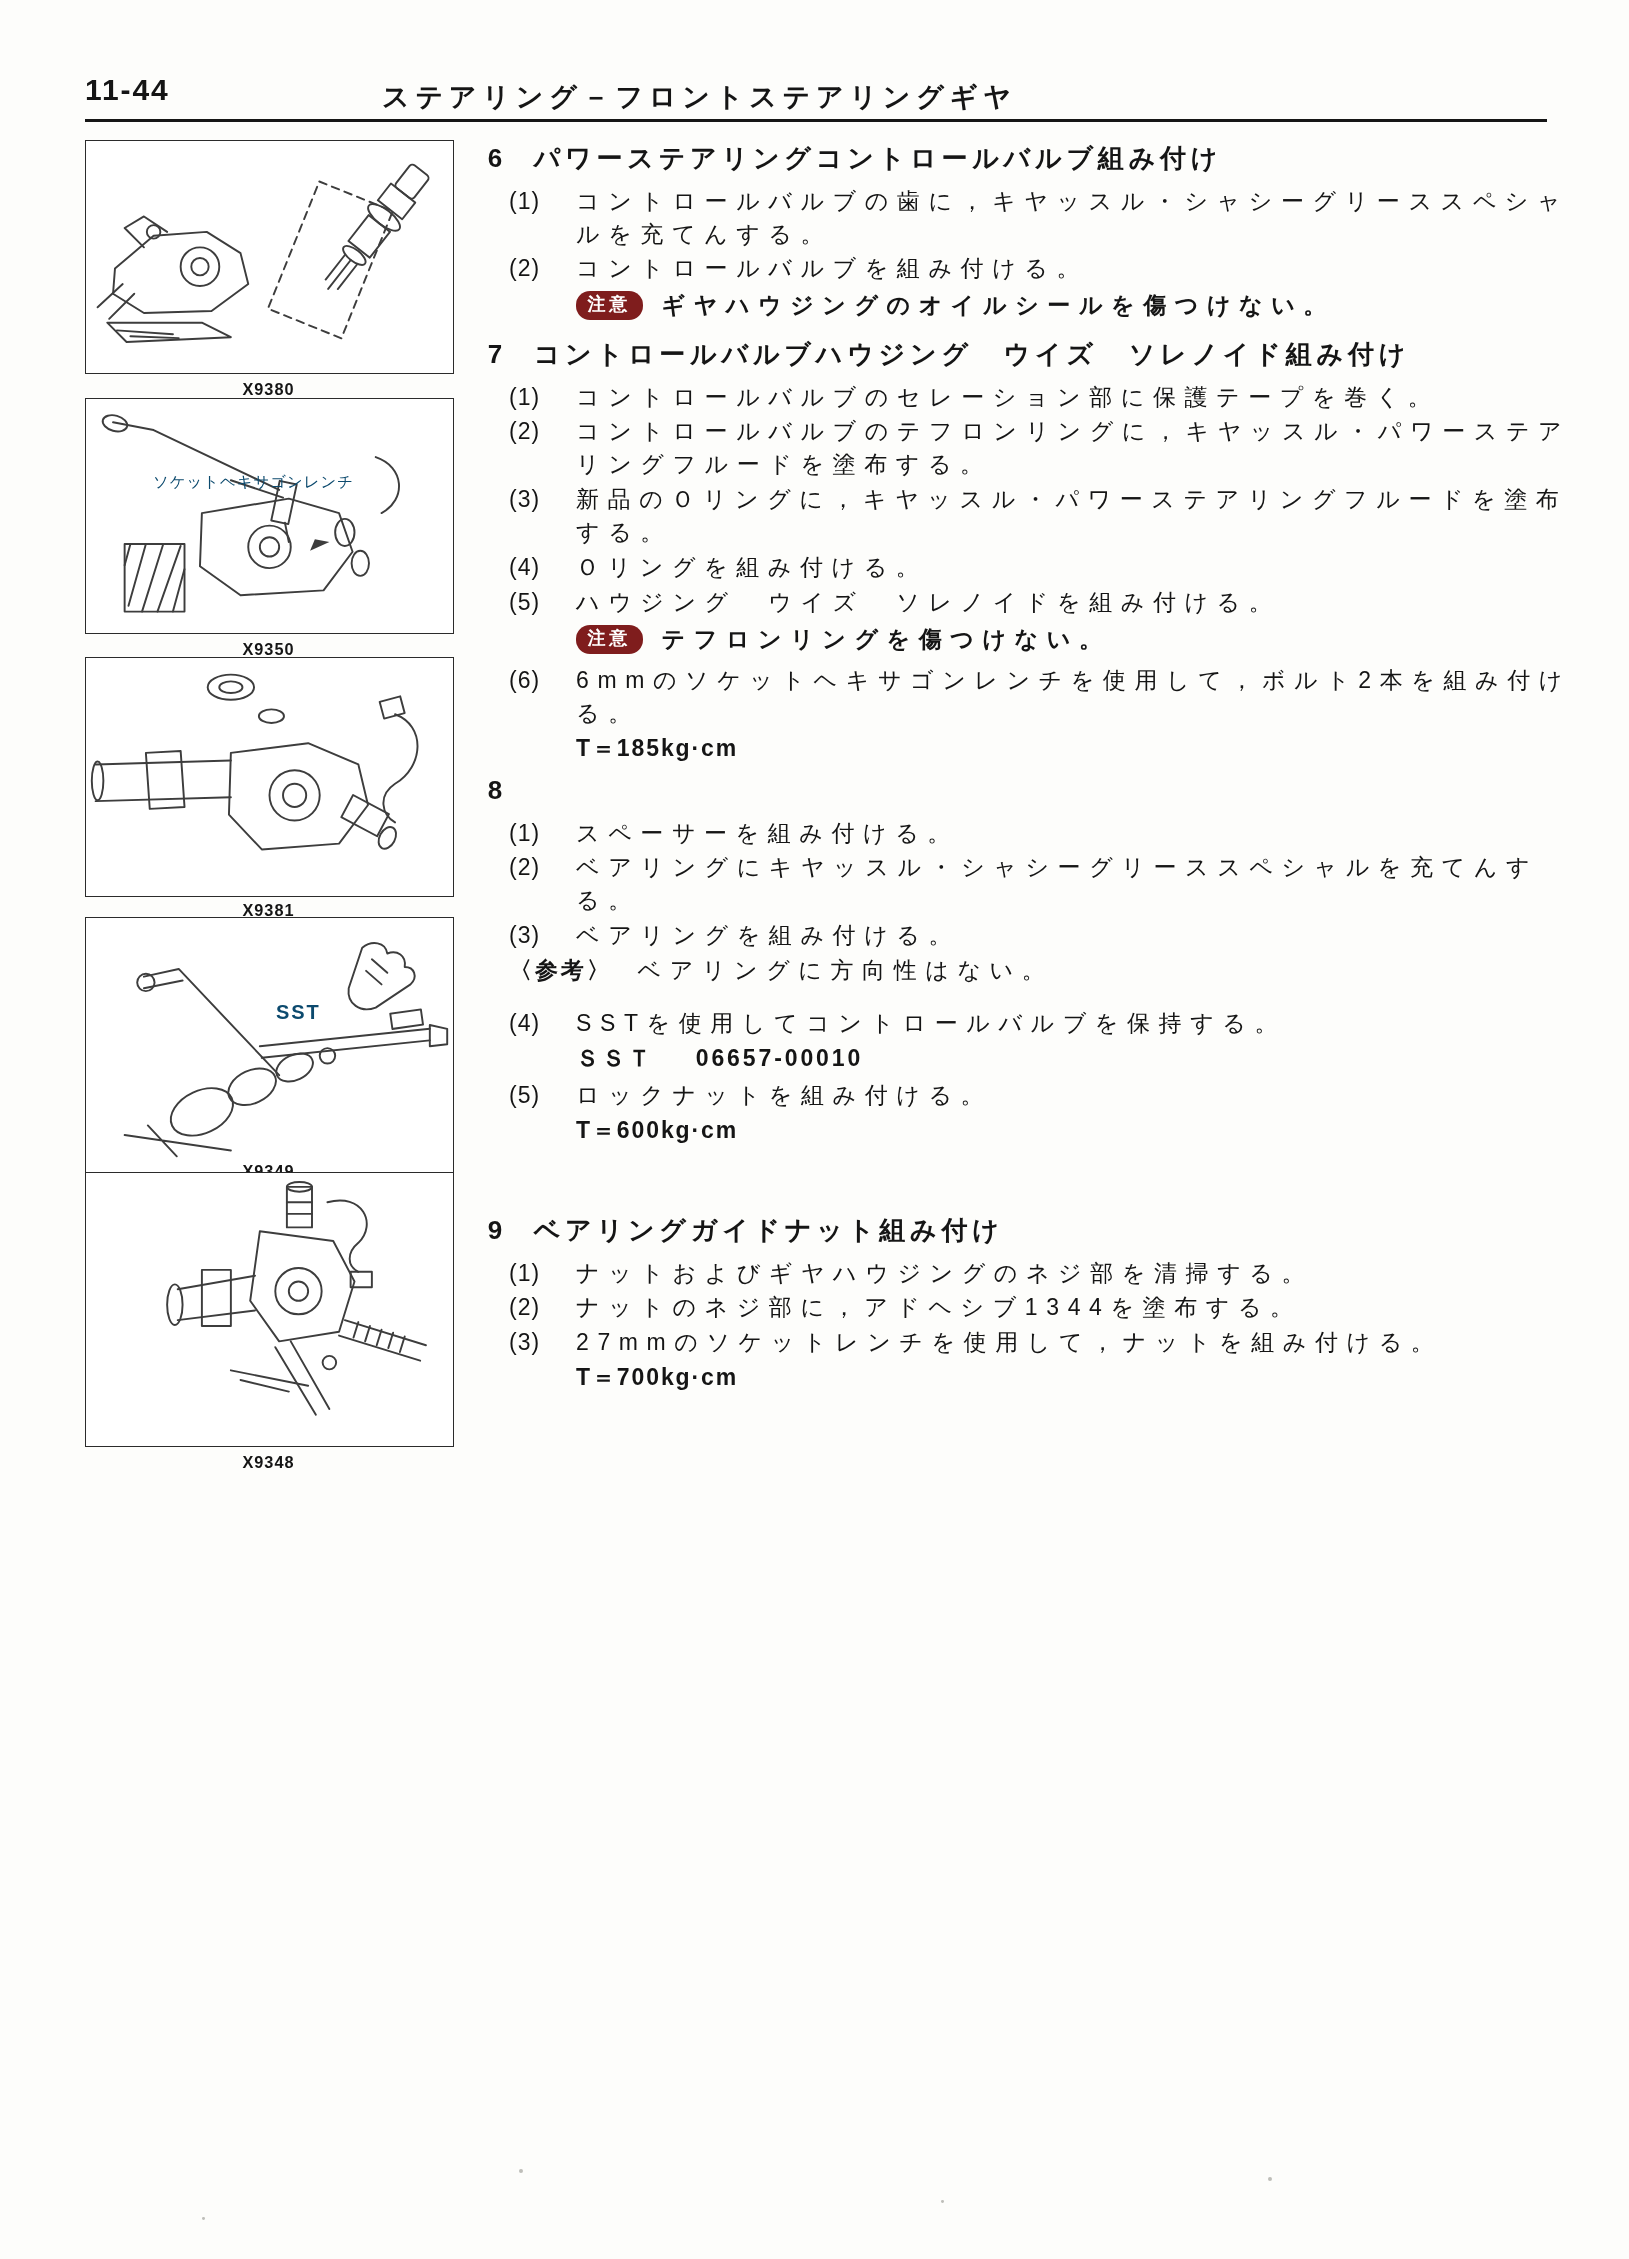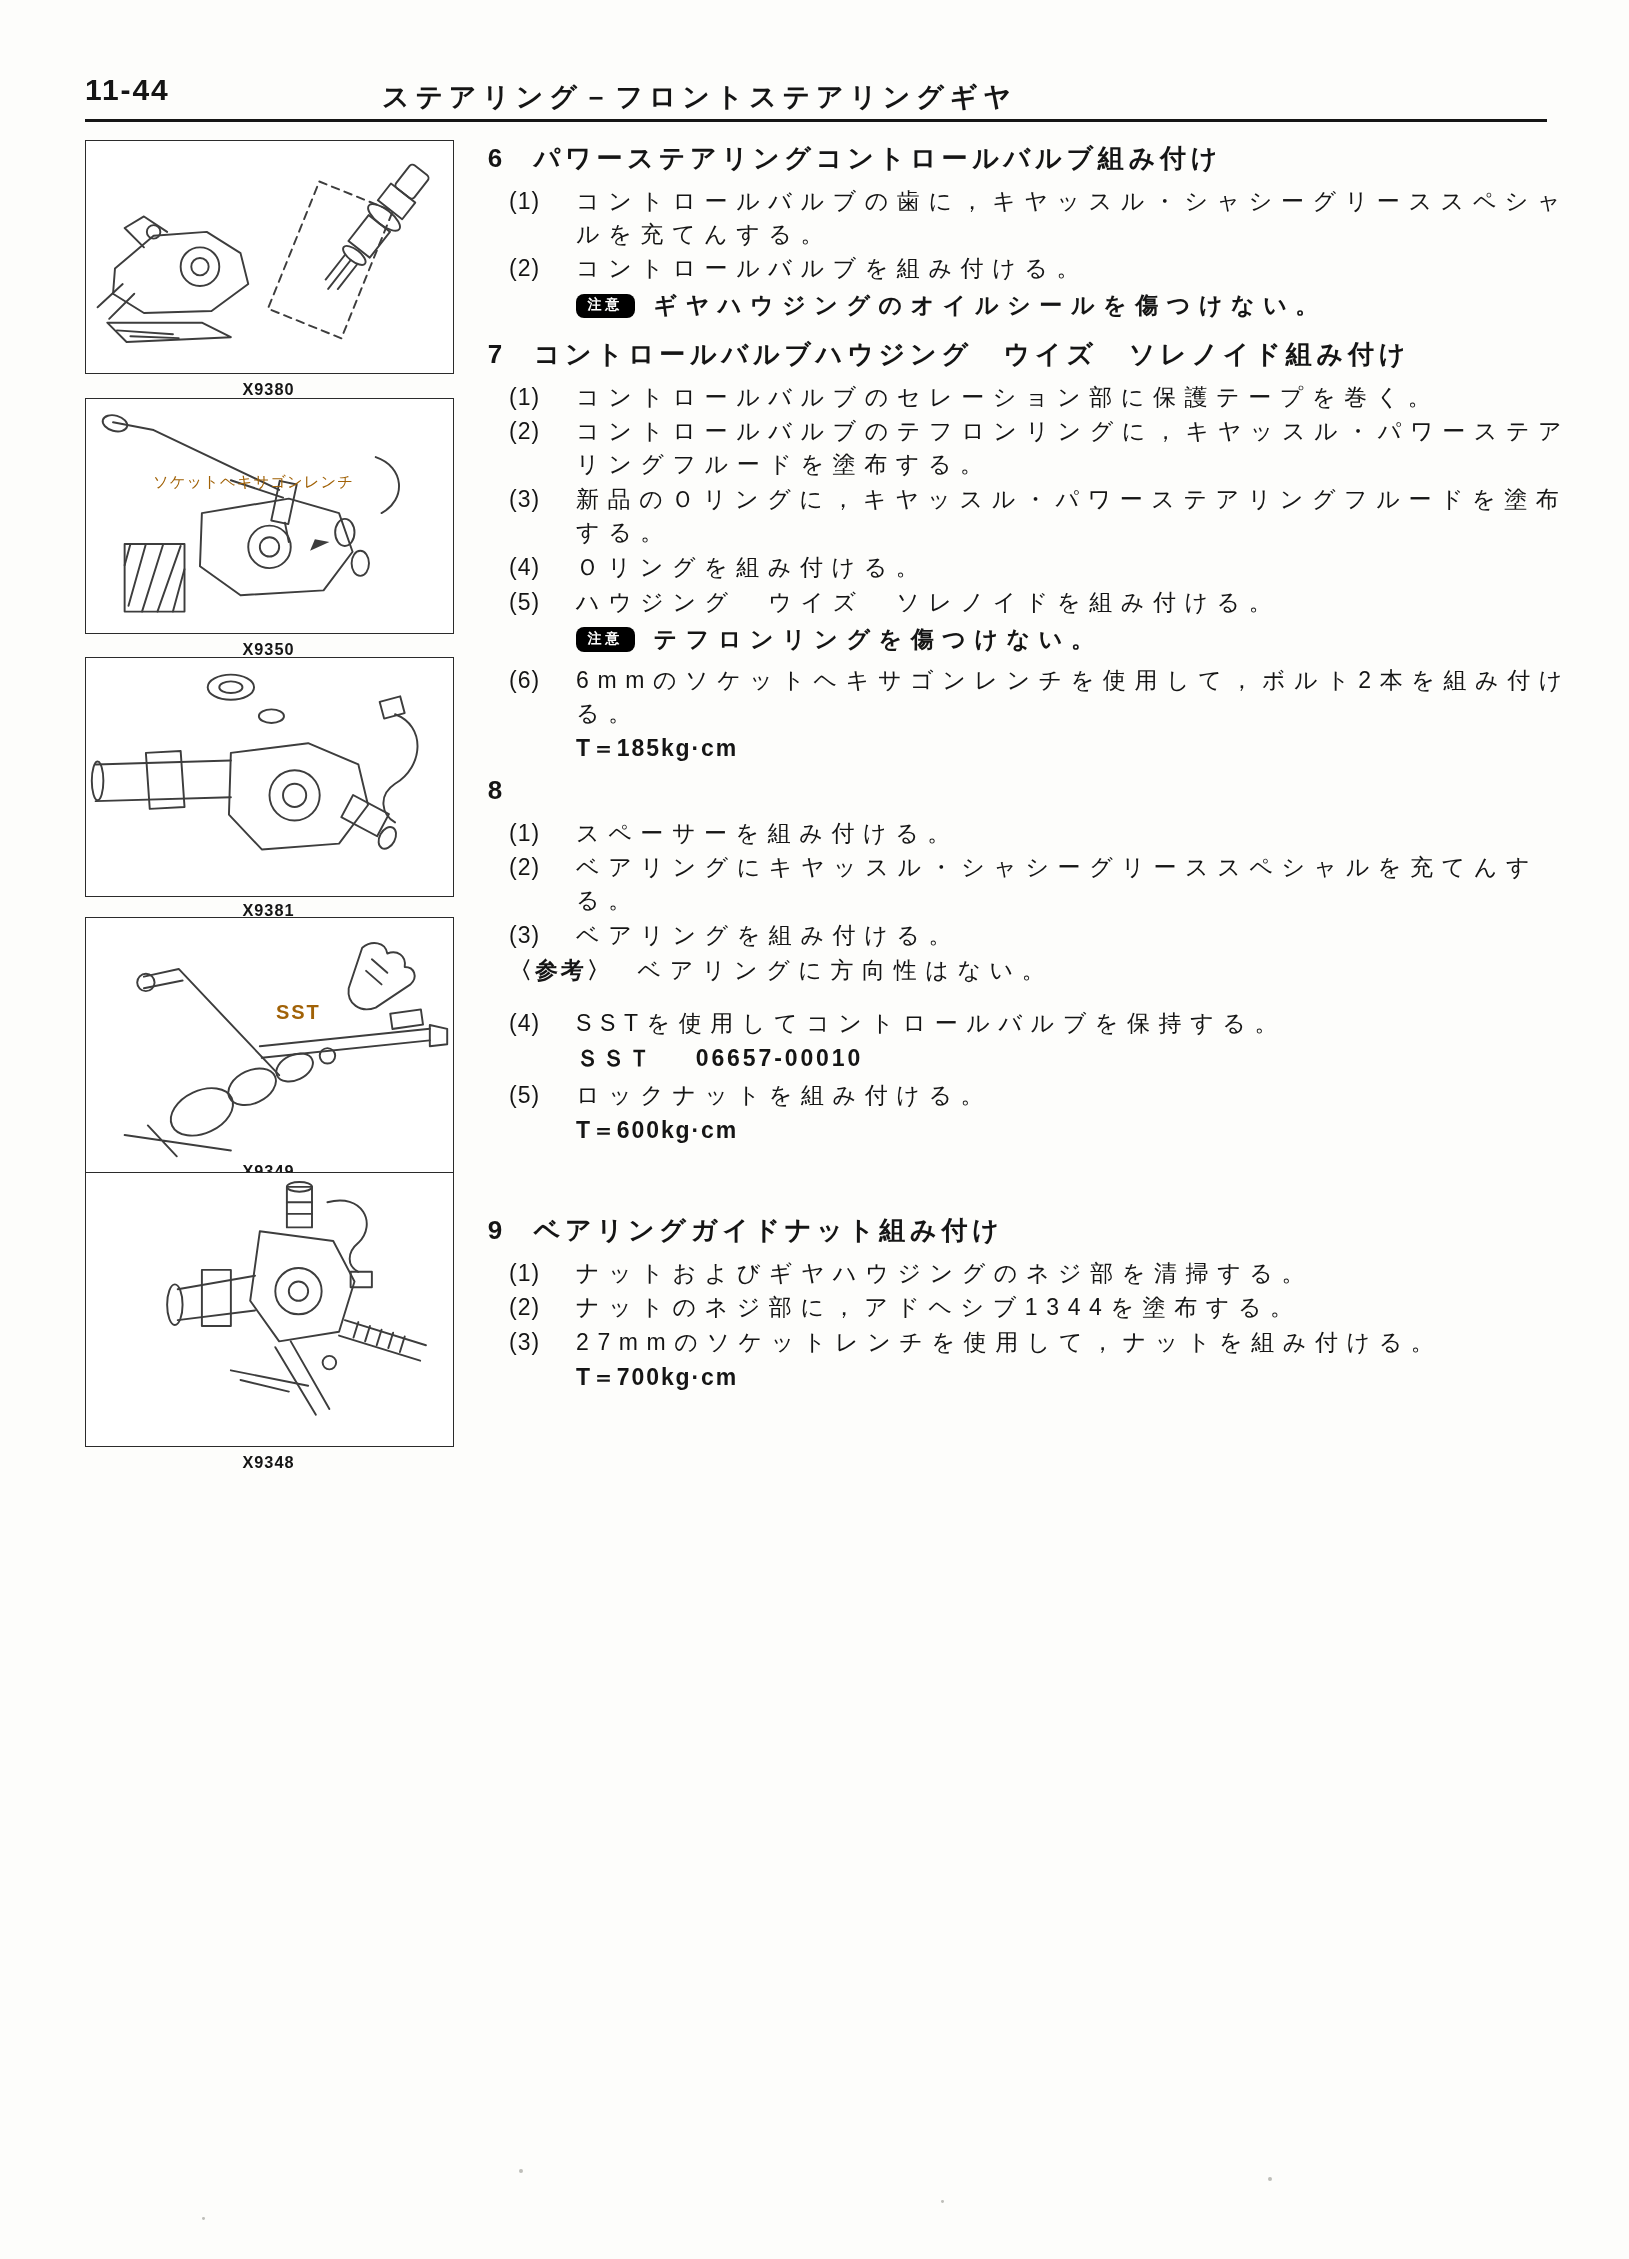--- a/index.html
+++ b/index.html
@@ -15,34 +15,34 @@
 
   
   .figbox {
     position:absolute; left:85px; width:369px; margin:0;
     border:1.9px solid #2b2b2b; background:#ffffff; box-sizing:border-box;
   }
   .figbox svg { display:block; width:100%; height:100%; }
   .art * { stroke:#3d3d3d; fill:none; stroke-width:2; stroke-linecap:round; stroke-linejoin:round; }
   .art .solid { fill:#3d3d3d; stroke:none; }
   .figcode { position:absolute; left:84px; width:369px; text-align:center; font-size:16.3px; font-weight:700; letter-spacing:1px; }
-  .callout { position:absolute; font-size:15.4px; letter-spacing:1px; color:#a16207; white-space:nowrap; }
+  .callout { position:absolute; font-size:15.4px; letter-spacing:1px; color:#0c4a6e; white-space:nowrap; }
   .callout-sst { font-weight:700; font-size:20px; letter-spacing:1.9px; }
 
   
   .section { position:absolute; left:480px; width:1095px; font-size:23px; line-height:33px; letter-spacing:8.6px; }
   .sec-head { display:flex; font-size:26px; font-weight:700; letter-spacing:4.8px; margin-bottom:9.6px; padding-left:7.7px; line-height:33px; }
   .sec-num { flex:none; width:46px; }
   .step { display:flex; padding-left:29px; margin-bottom:1.9px; }
   .step-label { flex:none; width:67px; letter-spacing:1px; }
   .step-text { flex:1; }
   .note { display:flex; align-items:center; gap:19px; margin:3.8px 0 7.7px 96px; font-weight:700; }
   .note-badge {
-    flex:none; background:#000000; color:#ffffff; font-size:14px; letter-spacing:3.8px;
-    padding:2.9px 11.5px 4.8px; border-radius:8px; line-height:1.2;
+    flex:none; background:#7f1d1d; color:#ffffff; font-size:18px; letter-spacing:3.8px;
+    padding:2.9px 11.5px 4.8px; border-radius:14px; line-height:1.2;
   }
   .torque { margin-left:96px; font-weight:700; letter-spacing:1.9px; margin-bottom:3.8px; }
   .sst { margin-left:96px; display:flex; gap:42px; font-weight:700; letter-spacing:2.9px; margin-bottom:3.8px; }
   .refrow { display:flex; padding-left:29px; gap:25px; }
   .ref-label { flex:none; font-weight:700; letter-spacing:2.9px; }
 
   
   .speck { position:absolute; background:#8a8a84; border-radius:50%; opacity:.55; }
 </style>
 </head>

